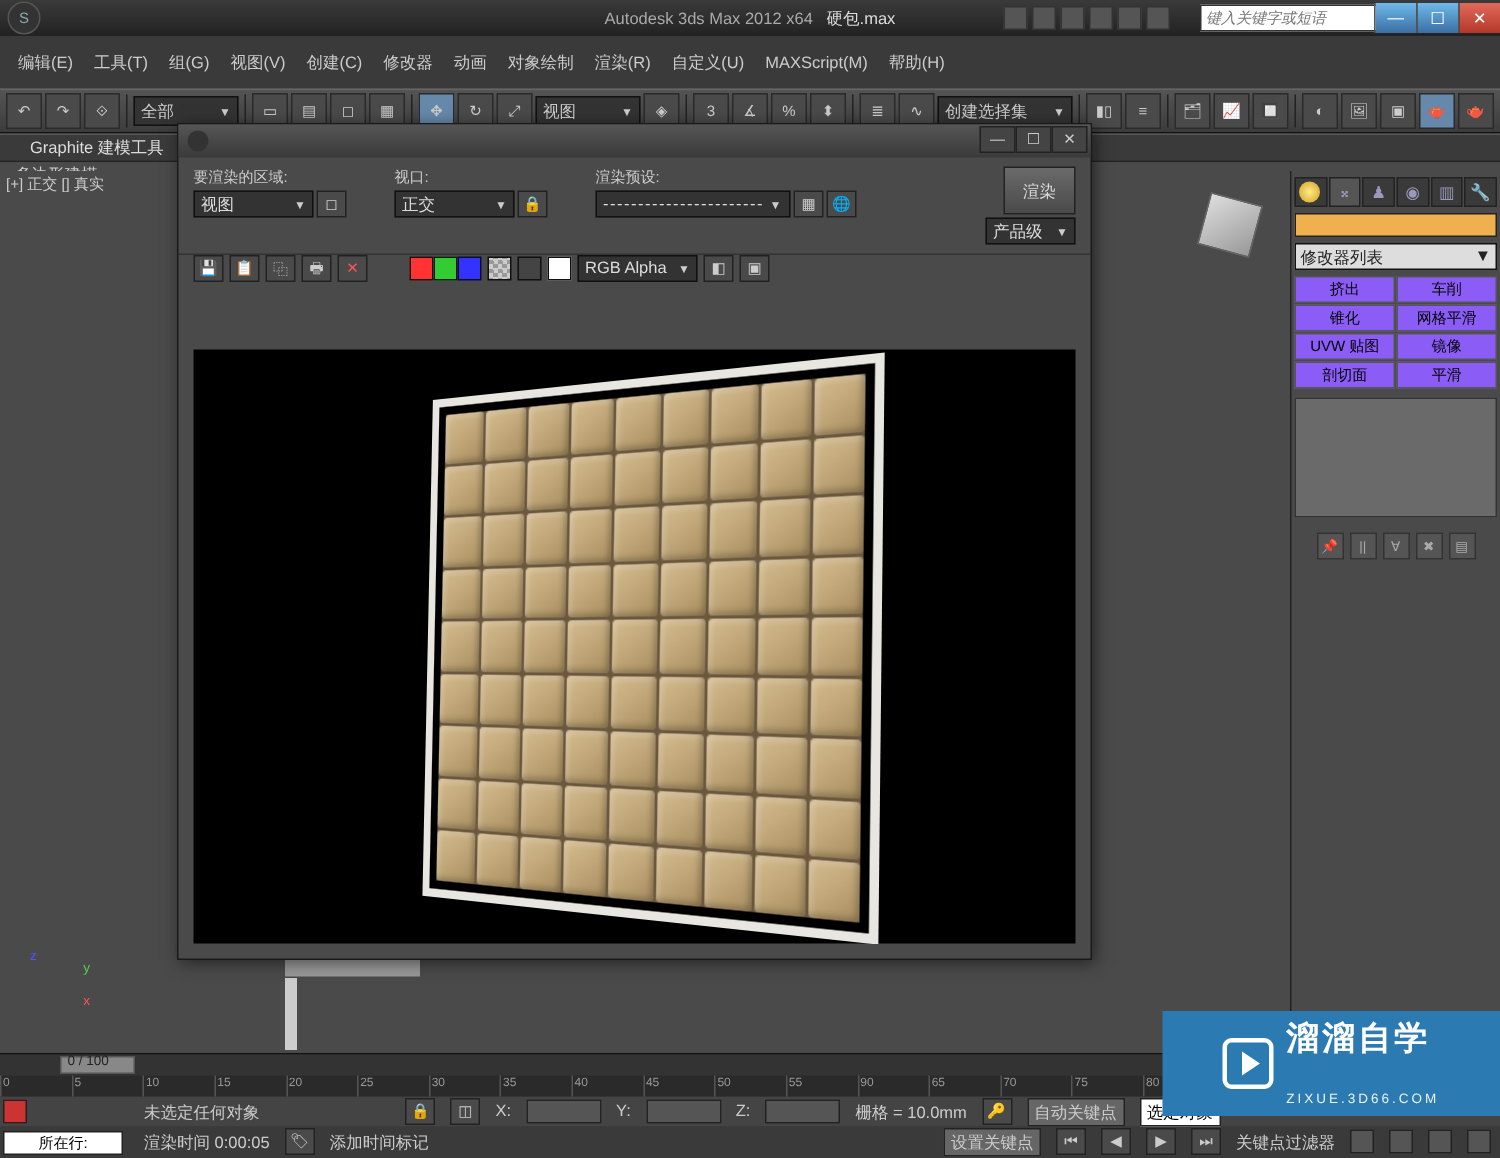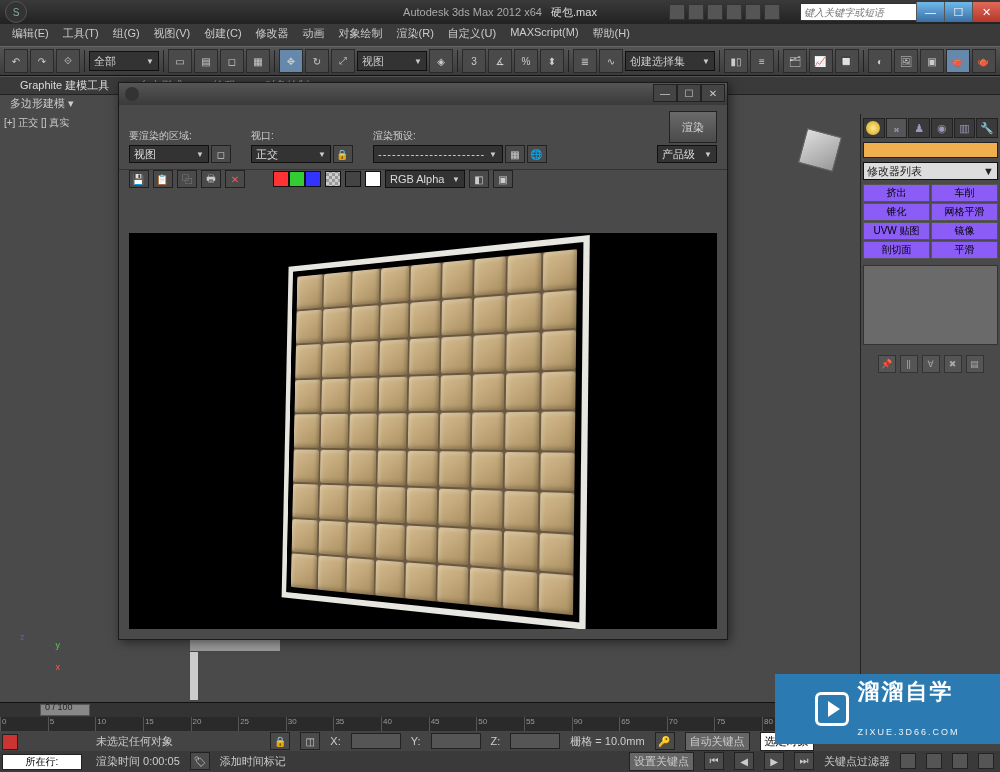--- a/index.html
+++ b/index.html
@@ -12,21 +12,21 @@
 .titlebar .title-center .fname { color:#ddd; }
 .quick-access { position:absolute; right:220px; display:flex; gap:3px; }
 .qa-btn { width:16px;height:16px;background:#555;border:1px solid #333; }
 .search-box { position:absolute; right:80px; }
 .search-box input { width:120px;height:18px;background:#fff;border:1px solid #333;font-style:italic;color:#888;padding:0 3px;font-size:10px; }
 .win-controls { position:absolute;right:0;display:flex; }
 .win-btn { width:28px;height:20px;display:flex;align-items:center;justify-content:center;color:#fff;border-left:1px solid #555; }
 .win-min{background:linear-gradient(#6fb9ea,#3b6ea3);} .win-max{background:linear-gradient(#6fb9ea,#3b6ea3);} .win-close{background:linear-gradient(#e06a5a,#b5382a);}
 
 
-.menubar { height:22px; background:#3a3a3a; display:flex; padding:0 6px; gap:2px; }
+.menubar { height:35px; background:#3a3a3a; display:flex; align-items:center; padding:0 6px; gap:2px; }
 .menubar span { color:#ccc; padding:2px 6px; cursor:pointer; }
 
 
 .maintoolbar { height:30px; background:linear-gradient(#545454,#3c3c3c); border-top:1px solid #666;border-bottom:1px solid #111; display:flex; align-items:center; padding:0 4px; gap:2px; }
 .tb-btn { width:24px;height:24px;background:#4a4a4a;border:1px solid #2a2a2a;display:flex;align-items:center;justify-content:center;color:#ccc;font-size:10px; }
 .tb-btn.active{background:#6688aa;}
 .tb-sep{width:1px;height:22px;background:#222;margin:0 2px;}
 .tb-combo{height:20px;background:#333;border:1px solid #111;color:#ccc;padding:0 4px;min-width:70px;display:flex;align-items:center;justify-content:space-between;}
 .tb-combo .arrow{font-size:8px;}
 
@@ -62,21 +62,21 @@
 .viewcube{position:absolute;right:150px;top:120px;width:60px;height:60px;display:flex;align-items:center;justify-content:center;}
 .cube{width:36px;height:36px;background:linear-gradient(135deg,#ddd,#999);border:1px solid #666;transform:rotate(15deg);}
 
 
 .renderwin{position:absolute;left:118px;top:82px;width:610px;height:558px;background:#4a4a4a;border:1px solid #1a1a1a;box-shadow:2px 2px 10px rgba(0,0,0,.5);}
 .rw-title{height:22px;background:linear-gradient(#555,#3a3a3a);display:flex;align-items:center;padding:0 6px;color:#ddd;}
 .rw-title .ricon{width:14px;height:14px;background:#333;border-radius:50%;margin-right:6px;}
 .rw-controls{position:absolute;right:2px;top:1px;display:flex;}
 .rw-ctl{width:24px;height:18px;background:#444;border:1px solid #222;color:#ccc;display:flex;align-items:center;justify-content:center;font-size:10px;}
 .rw-toolbar{padding:6px 10px;display:flex;flex-direction:column;gap:4px;border-bottom:1px solid #333;}
-.rw-row{display:flex;align-items:flex-end;gap:20px;}
+.rw-row{display:flex;gap:32px;}
 .rw-group{display:flex;flex-direction:column;gap:2px;}
 .rw-lbl{color:#ccc;font-size:10px;}
 .rw-combo{height:18px;background:#333;border:1px solid #111;color:#ddd;display:flex;align-items:center;padding:0 4px;min-width:80px;justify-content:space-between;font-size:10px;}
 .rw-combo .ar{font-size:8px;color:#ccc;}
 .rw-dots{letter-spacing:1px;}
 .rw-btn{height:32px;padding:0 12px;background:linear-gradient(#6a6a6a,#4a4a4a);border:1px solid #222;color:#ddd;display:flex;align-items:center;}
 .lock{color:#bb8;}
 .rw-row2{display:flex;align-items:center;gap:4px;padding:0 10px 6px;}
 .rw-ico{width:20px;height:18px;background:#4a4a4a;border:1px solid #222;display:flex;align-items:center;justify-content:center;font-size:10px;color:#ccc;}
 .rw-x{color:#f55;}

